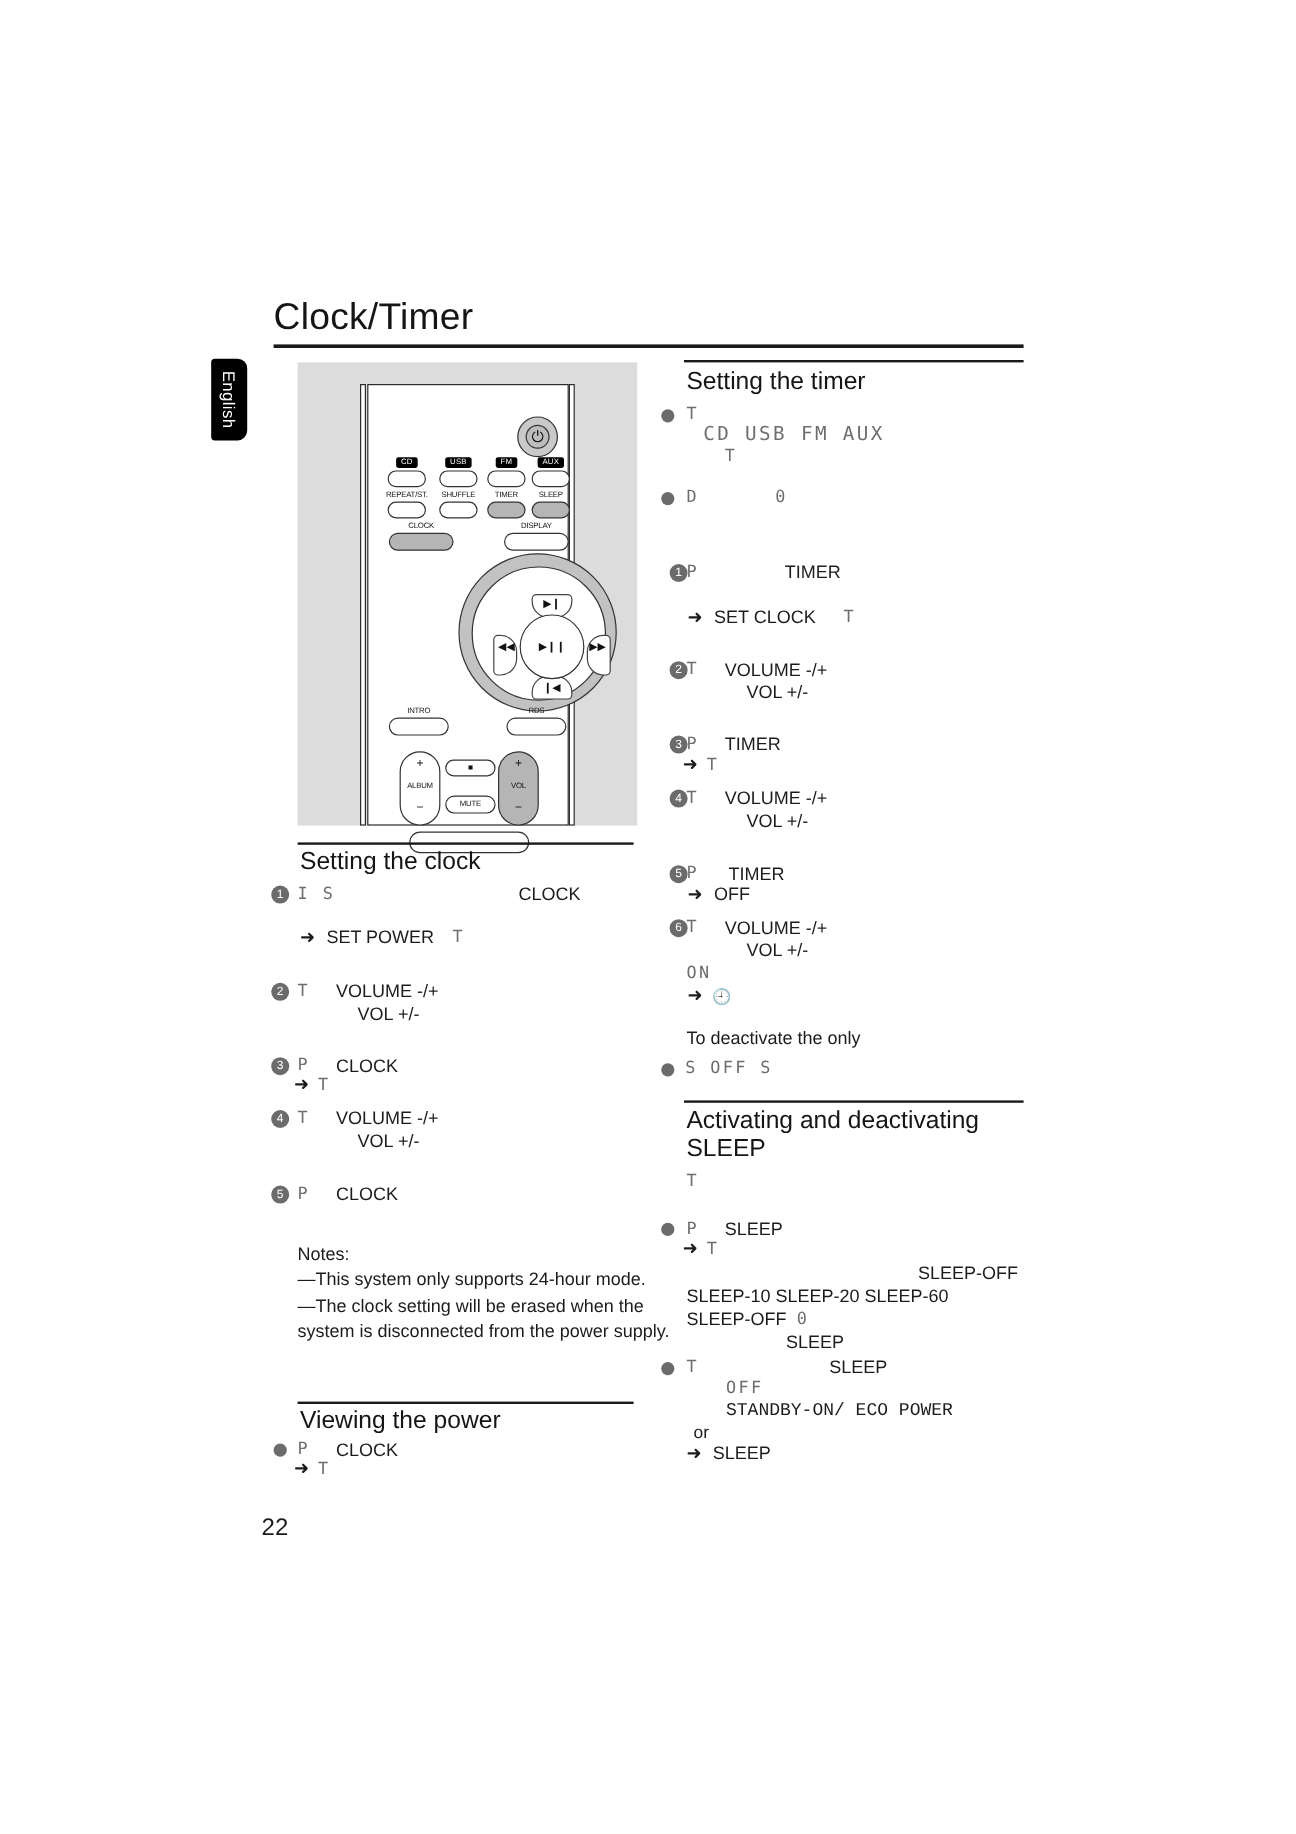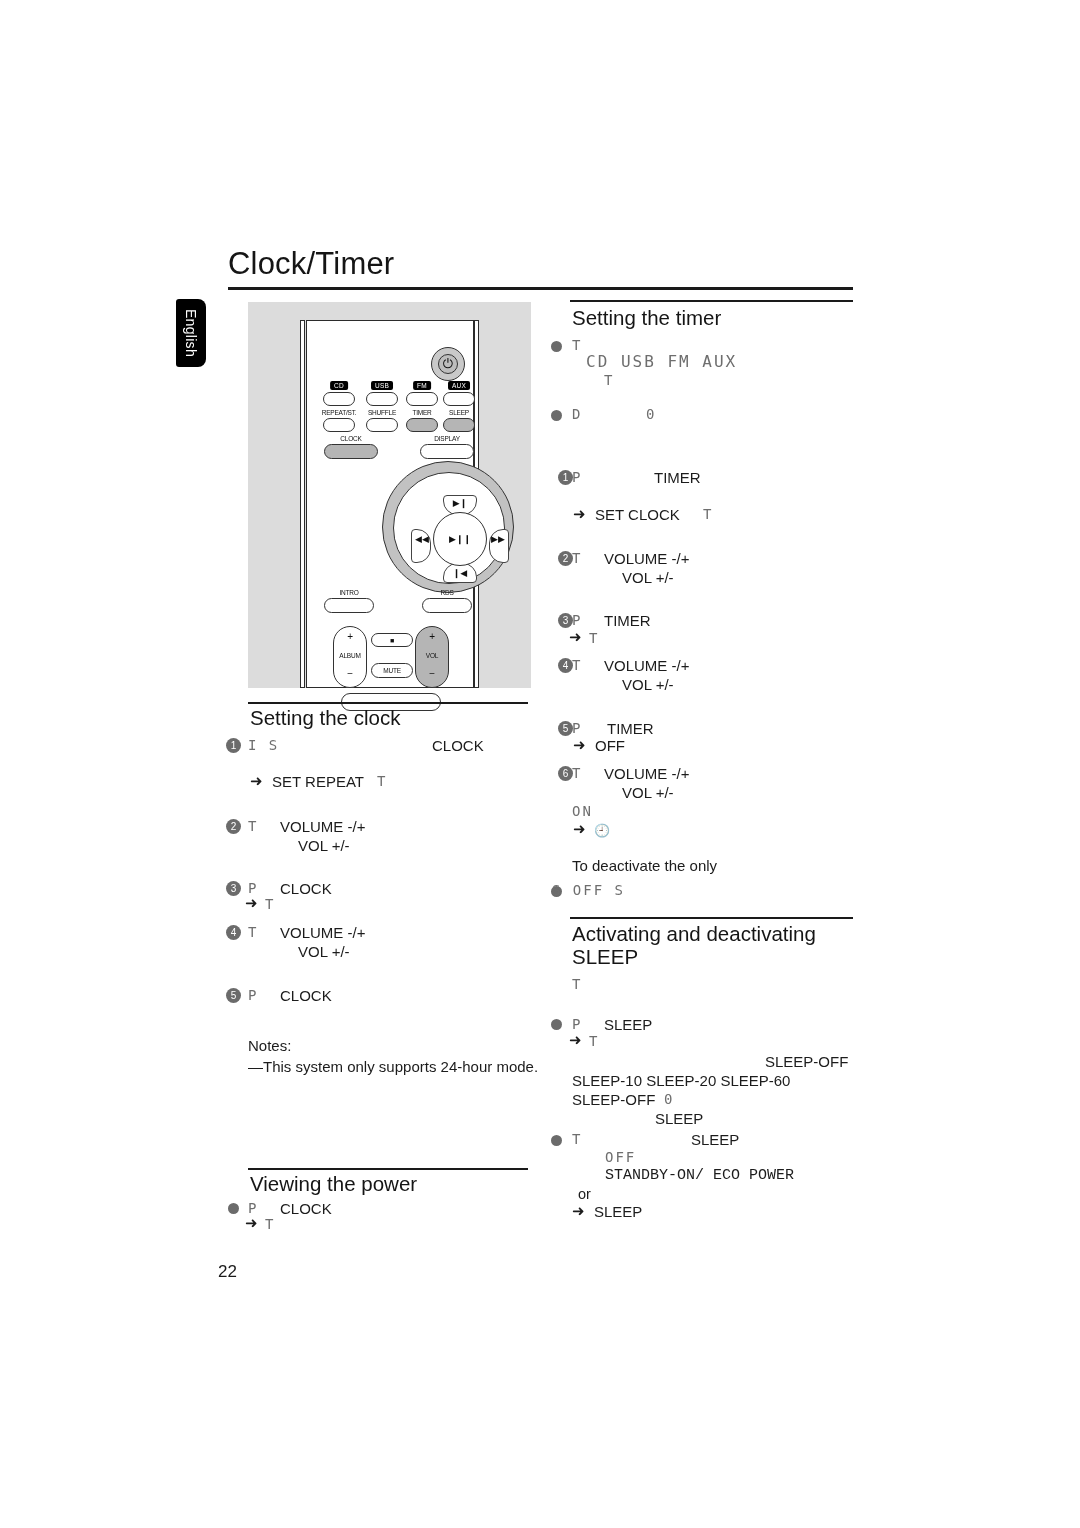--- a/index.html
+++ b/index.html
@@ -245,21 +245,21 @@
   .arrow {
     position: absolute;
     font-size: 15px;
     color: #1c1c1c;
   }
 
   .page-num {
     position: absolute;
     left: 218px;
     top: 1262px;
-    font-size: 17px;
+    font-size: 20px;
     color: #1a1a1a;
   }
 </style>
 </head>
 <body>
 
 <div class="page">
 
   <div class="page-title">Clock/Timer</div>
   <div class="title-rule"></div>
@@ -341,21 +341,21 @@
     </div>
   </div>
 
   <div class="sec-rule" style="left:248px; top:702px; width:280px;"></div>
   <div class="sec-title" style="left:250px; top:706px;">Setting the clock</div>
 
   <div class="stepnum" style="left:226px; top:738px;">1</div>
   <div class="lcd" style="left:248px; top:737px;">I S</div>
   <div class="txt" style="left:432px; top:736px;">CLOCK</div>
   <div class="arrow" style="left:250px; top:772px;">➜</div>
-  <div class="txt" style="left:272px; top:772px;">SET REPEAT</div>
+  <div class="txt" style="left:272px; top:772px;">SET POWER</div>
   <div class="lcd" style="left:377px; top:773px;">T</div>
 
   <div class="stepnum" style="left:226px; top:819px;">2</div>
   <div class="lcd" style="left:248px; top:818px;">T</div>
   <div class="txt" style="left:280px; top:817px;">VOLUME -/+</div>
   <div class="txt" style="left:298px; top:836px;">VOL +/-</div>
 
   <div class="stepnum" style="left:226px; top:881px;">3</div>
   <div class="lcd" style="left:248px; top:880px;">P</div>
   <div class="txt" style="left:280px; top:879px;">CLOCK</div>
@@ -366,20 +366,21 @@
   <div class="lcd" style="left:248px; top:924px;">T</div>
   <div class="txt" style="left:280px; top:923px;">VOLUME -/+</div>
   <div class="txt" style="left:298px; top:942px;">VOL +/-</div>
 
   <div class="stepnum" style="left:226px; top:988px;">5</div>
   <div class="lcd" style="left:248px; top:987px;">P</div>
   <div class="txt" style="left:280px; top:986px;">CLOCK</div>
 
   <div class="txt" style="left:248px; top:1036px;">Notes:</div>
   <div class="txt" style="left:248px; top:1057px;">—This system only supports 24-hour mode.</div>
+  <div class="txt wrap" style="left:248px; top:1078px; width:320px;">—The clock setting will be erased when the system is disconnected from the power supply.</div>
 
   <div class="sec-rule" style="left:248px; top:1168px; width:280px;"></div>
   <div class="sec-title" style="left:250px; top:1172px;">Viewing the power</div>
   <div class="dot" style="left:228px; top:1203px;"></div>
   <div class="lcd" style="left:248px; top:1200px;">P</div>
   <div class="txt" style="left:280px; top:1199px;">CLOCK</div>
   <div class="arrow" style="left:245px; top:1214px;">➜</div>
   <div class="lcd" style="left:265px; top:1216px;">T</div>
 
   <div class="page-num">22</div>
@@ -428,21 +429,21 @@
   <div class="stepnum" style="left:558px; top:766px;">6</div>
   <div class="lcd" style="left:572px; top:765px;">T</div>
   <div class="txt" style="left:604px; top:764px;">VOLUME -/+</div>
   <div class="txt" style="left:622px; top:783px;">VOL +/-</div>
   <div class="lcd" style="left:572px; top:803px;">ON</div>
   <div class="arrow" style="left:573px; top:820px;">➜</div>
   <div class="txt" style="left:594px; top:821px; font-size:13px;">🕘</div>
 
   <div class="txt" style="left:572px; top:856px;">To  deactivate the only</div>
   <div class="dot" style="left:551px; top:886px;"></div>
-  <div class="lcd" style="left:552px; top:882px;">S OFF  S</div>
+  <div class="lcd" style="left:571px; top:882px;">S OFF  S</div>
 
   <div class="sec-rule" style="left:570px; top:917px; width:283px;"></div>
   <div class="sec-title two-line" style="left:572px; top:921px;">Activating and deactivating</div>
   <div class="sec-title two-line" style="left:572px; top:944px;">SLEEP</div>
 
   <div class="lcd" style="left:572px; top:976px;">T</div>
 
   <div class="dot" style="left:551px; top:1019px;"></div>
   <div class="lcd" style="left:572px; top:1016px;">P</div>
   <div class="txt" style="left:604px; top:1015px;">SLEEP</div>

